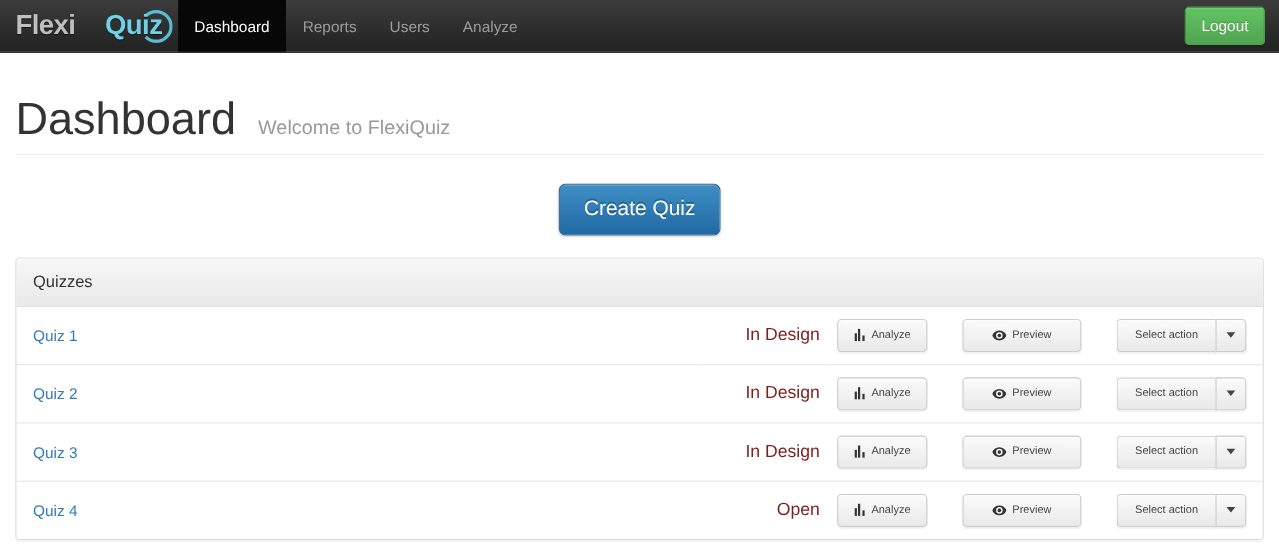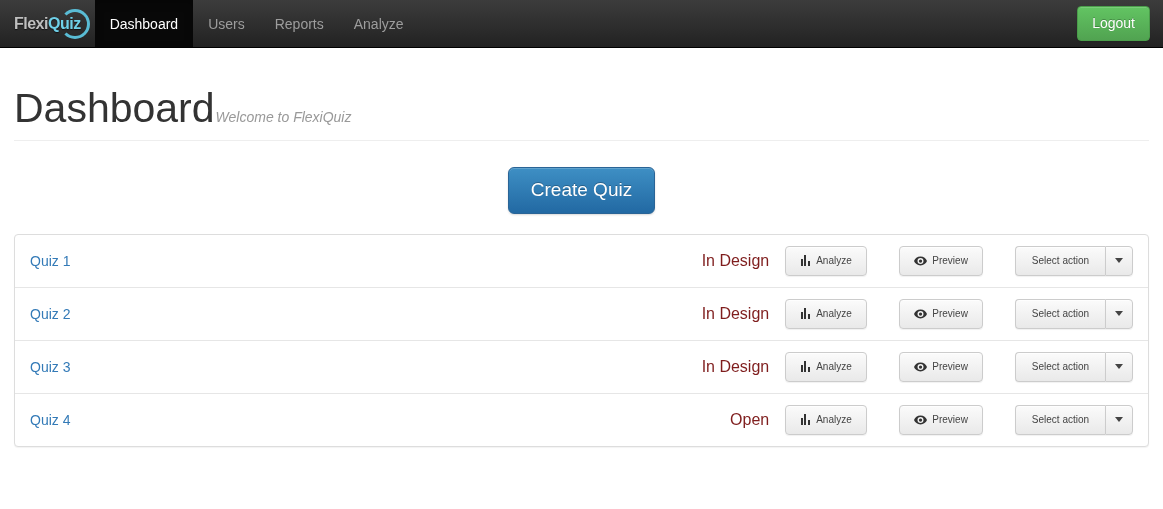--- a/index.html
+++ b/index.html
@@ -31,23 +31,24 @@
     align-items: center;
     padding: 0 14px 0 14px;
     height: 47px;
     text-decoration: none;
     user-select: none;
   }
   .brand-logo {
     display: flex;
     align-items: flex-end;
     position: relative;
-    font-size: 16px;
+    font-size: 25px;
     font-weight: bold;
     letter-spacing: -0.5px;
+    gap: 27px;
   }
   .brand-flexi {
     color: #bfbfbf;
     text-shadow: 0 1px 1px rgba(0,0,0,.6);
   }
   .brand-quiz {
     color: #6fd0e8;
     text-shadow: 0 1px 1px rgba(0,0,0,.6);
     position: relative;
     z-index: 1;
@@ -127,25 +128,24 @@
     align-items: baseline;
   }
   .page-title {
     font-size: 41px;
     font-weight: normal;
     color: #333333;
     margin: 0;
     line-height: 1.1;
   }
   .page-subtitle {
-    font-size: 14px;
+    font-size: 18px;
     color: #999999;
-    margin-left: 1px;
+    margin-left: 20px;
     line-height: 1.1;
-    font-style: italic;
   }
 
   
   .create-row {
     text-align: center;
     padding-top: 6px;
     padding-bottom: 20px;
   }
   .btn-create {
     display: inline-block;
@@ -219,21 +219,21 @@
     padding: 6px 11px;
     cursor: pointer;
     box-shadow: inset 0 1px 0 rgba(255,255,255,.7), 0 1px 1px rgba(0,0,0,.06);
     font-family: "Liberation Sans", sans-serif;
     line-height: 1.35;
     vertical-align: middle;
     box-sizing: border-box;
     height: 30px;
   }
   .btn-analyze { width: 82px; margin-right: 28px; }
-  .btn-preview { width: 84px; margin-right: 28px; }
+  .btn-preview { width: 108px; margin-right: 28px; }
 
   .btn-group {
     display: inline-flex;
     vertical-align: middle;
   }
   .btn-select-action {
     border-radius: 4px 0 0 4px;
     width: 90px;
     border-right: none;
   }
@@ -280,42 +280,43 @@
   <a class="brand">
     <span class="brand-logo">
       <span class="brand-flexi">Flexi</span>
         <span class="brand-quiz">Quiz</span>
       <span class="brand-ring"></span>
     </span>
   </a>
 
   <div class="nav-items">
     <a class="nav-item active">Dashboard</a>
+    <a class="nav-item">Reports</a>
     <a class="nav-item">Users</a>
-    <a class="nav-item">Reports</a>
     <a class="nav-item">Analyze</a>
   </div>
 
   <div class="logout-wrap">
     <button class="btn-logout">Logout</button>
   </div>
 </div>
 
 <div class="container">
 
   <div class="page-header">
     <h1 class="page-title">Dashboard</h1>
     <span class="page-subtitle">Welcome to FlexiQuiz</span>
   </div>
 
   <div class="create-row">
     <button class="btn-create">Create Quiz</button>
   </div>
 
   <div class="panel">
+    <div class="panel-heading">Quizzes</div>
 
     <table class="quiz-table">
       <tbody>
         <tr class="quiz-row">
           <td class="col-name">
             <a class="quiz-link">Quiz 1</a>
           </td>
           <td class="col-status">In Design</td>
           <td class="col-actions">
             <button class="btn-default btn-analyze">

